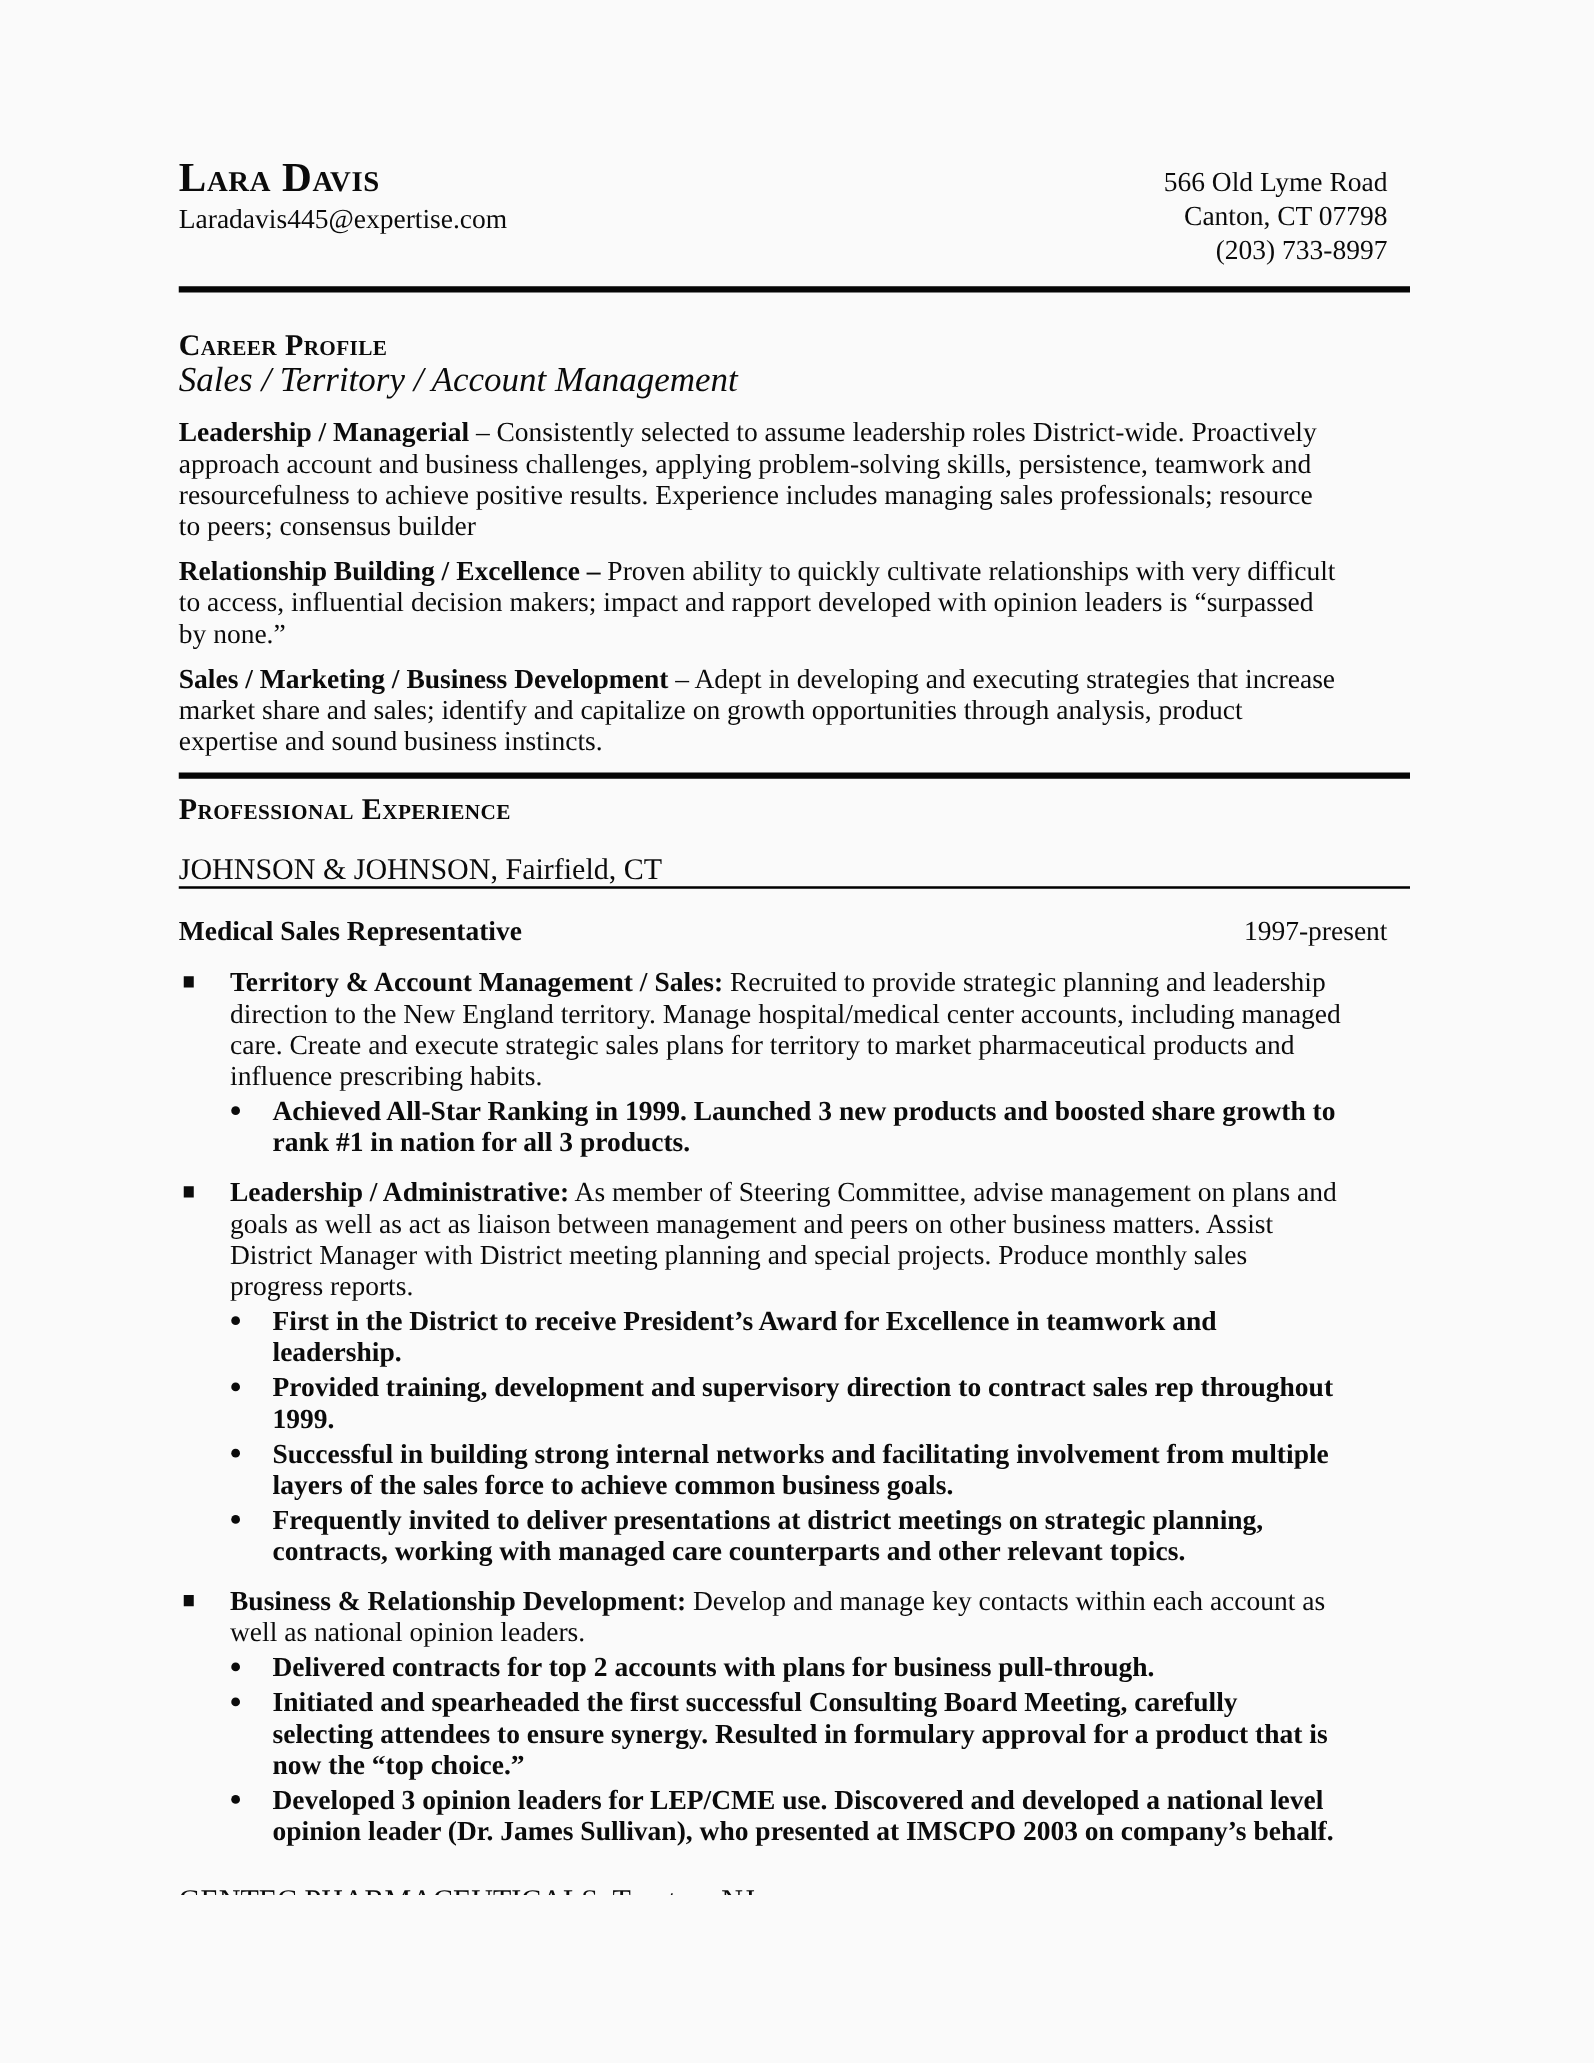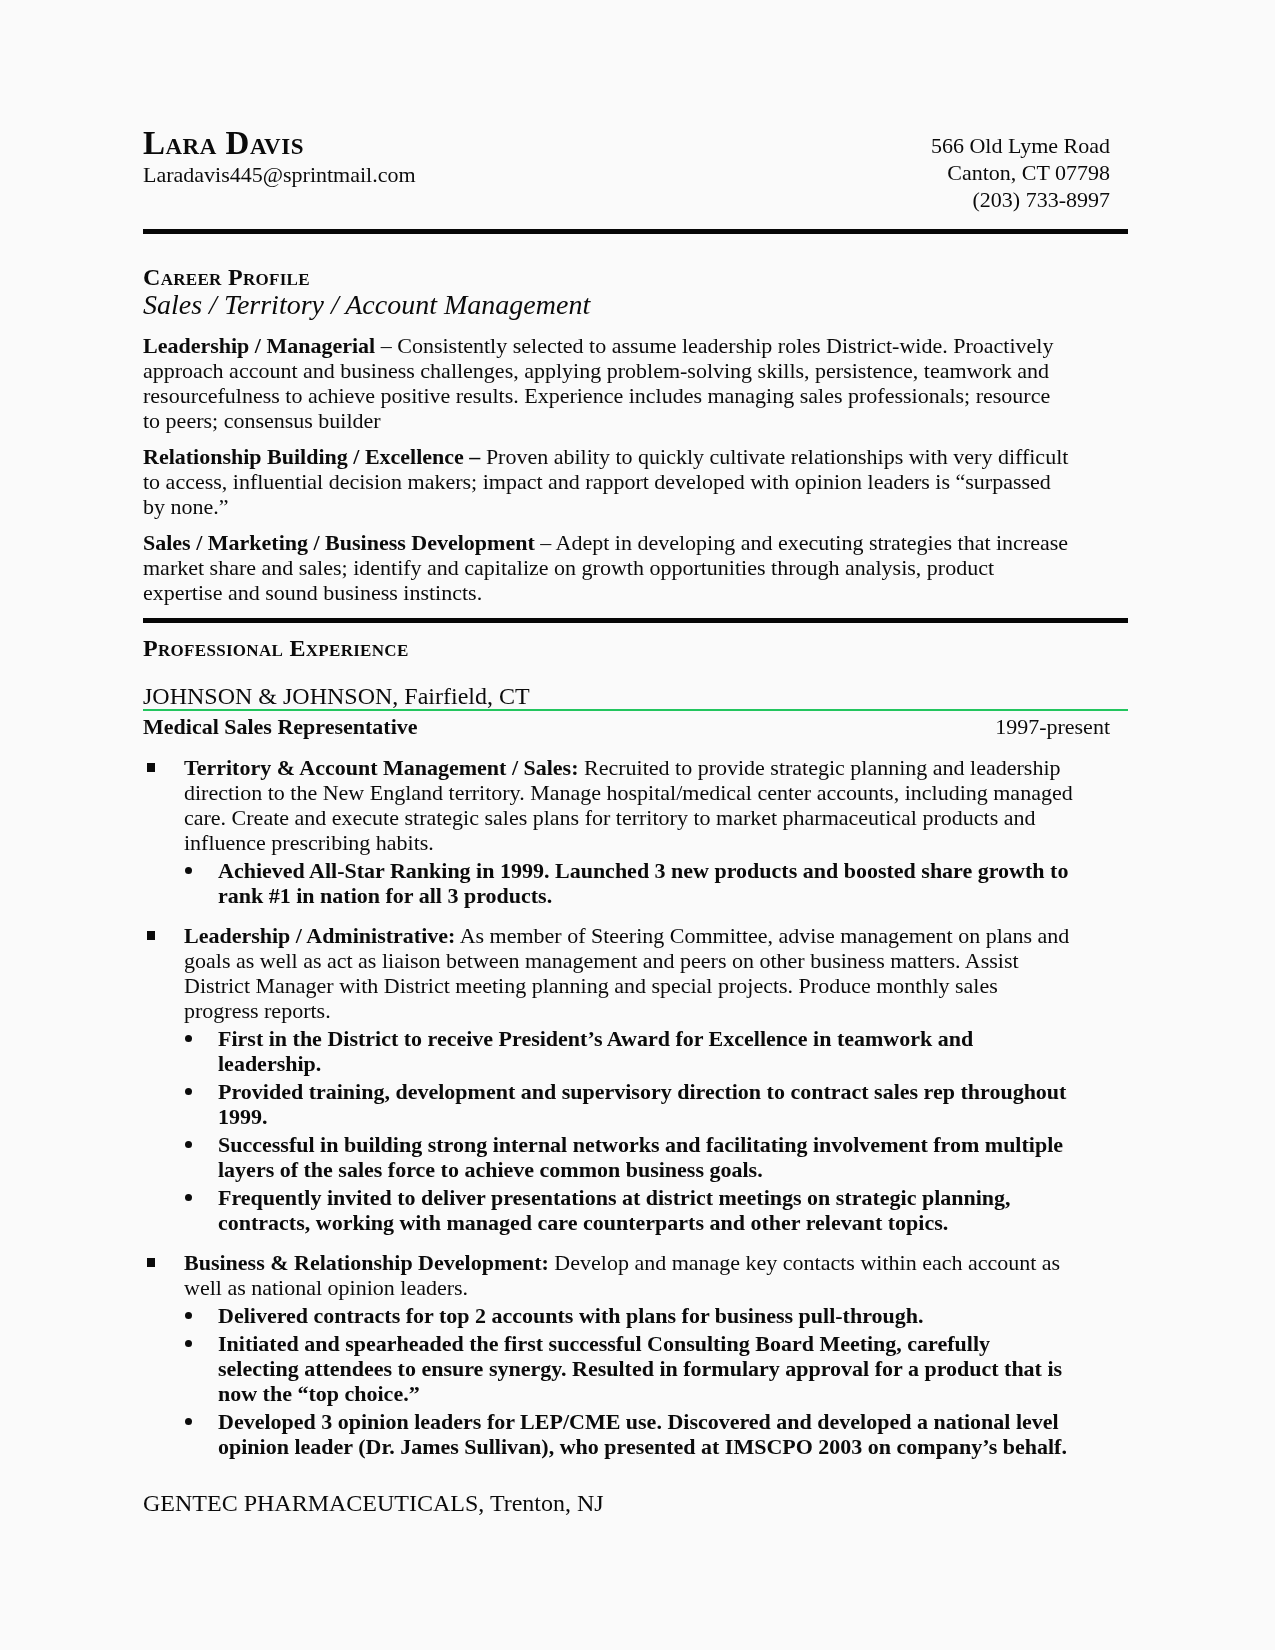--- a/index.html
+++ b/index.html
@@ -33,23 +33,23 @@
   .cp-sub { font-size: 28px; line-height: 27px; font-weight: 400; font-style: italic; }
   .prof { font-size: 22px; line-height: 25px; margin: 11px 0 0 0; max-width: 927px; }
   .prof:first-child { margin-top: 15px; }
   .rule-2 { margin-top: 13px; }
   .exp-head { margin-top: 12px; }
   
   .job { margin-top: 22px; }
   .job ~ .job { margin-top: 32px; }
   .company {
     font-size: 24px; line-height: 25px;
-    border-bottom: 2px solid #22c55e;
+    border-bottom: 2px solid #000000;
   }
-  .trow { display: flex; justify-content: space-between; margin-top: 2px; }
+  .trow { display: flex; justify-content: space-between; margin-top: 20px; }
   .jtitle { font-size: 22px; line-height: 27px; font-weight: 700; }
   .jdates { font-size: 22px; line-height: 27px; padding-right: 18px; }
   
   .li1 { display: flex; margin-top: 15px; font-size: 22px; line-height: 25px; }
   .sq {
     flex: 0 0 auto; width: 8px; height: 9px; background: #0b0b0b;
     margin: 8px 29px 0 4px;
   }
   .li-body { max-width: 890px; }
   .li2 {
@@ -63,21 +63,21 @@
   .li2-body { max-width: 852px; }
 </style>
 </head>
 <body>
 
 <div class="page">
 
   <div class="hdr">
     <div>
       <div class="name">Lara Davis</div>
-      <div class="email">Laradavis445@sprintmail.com</div>
+      <div class="email">Laradavis445@expertise.com</div>
     </div>
     <div class="addr">
         <div class="addr-line">566 Old Lyme Road</div>
         <div class="addr-line">Canton, CT 07798</div>
         <div class="addr-line">(203) 733-8997</div>
       </div>
   </div>
 
   <div class="rule"></div>
 

